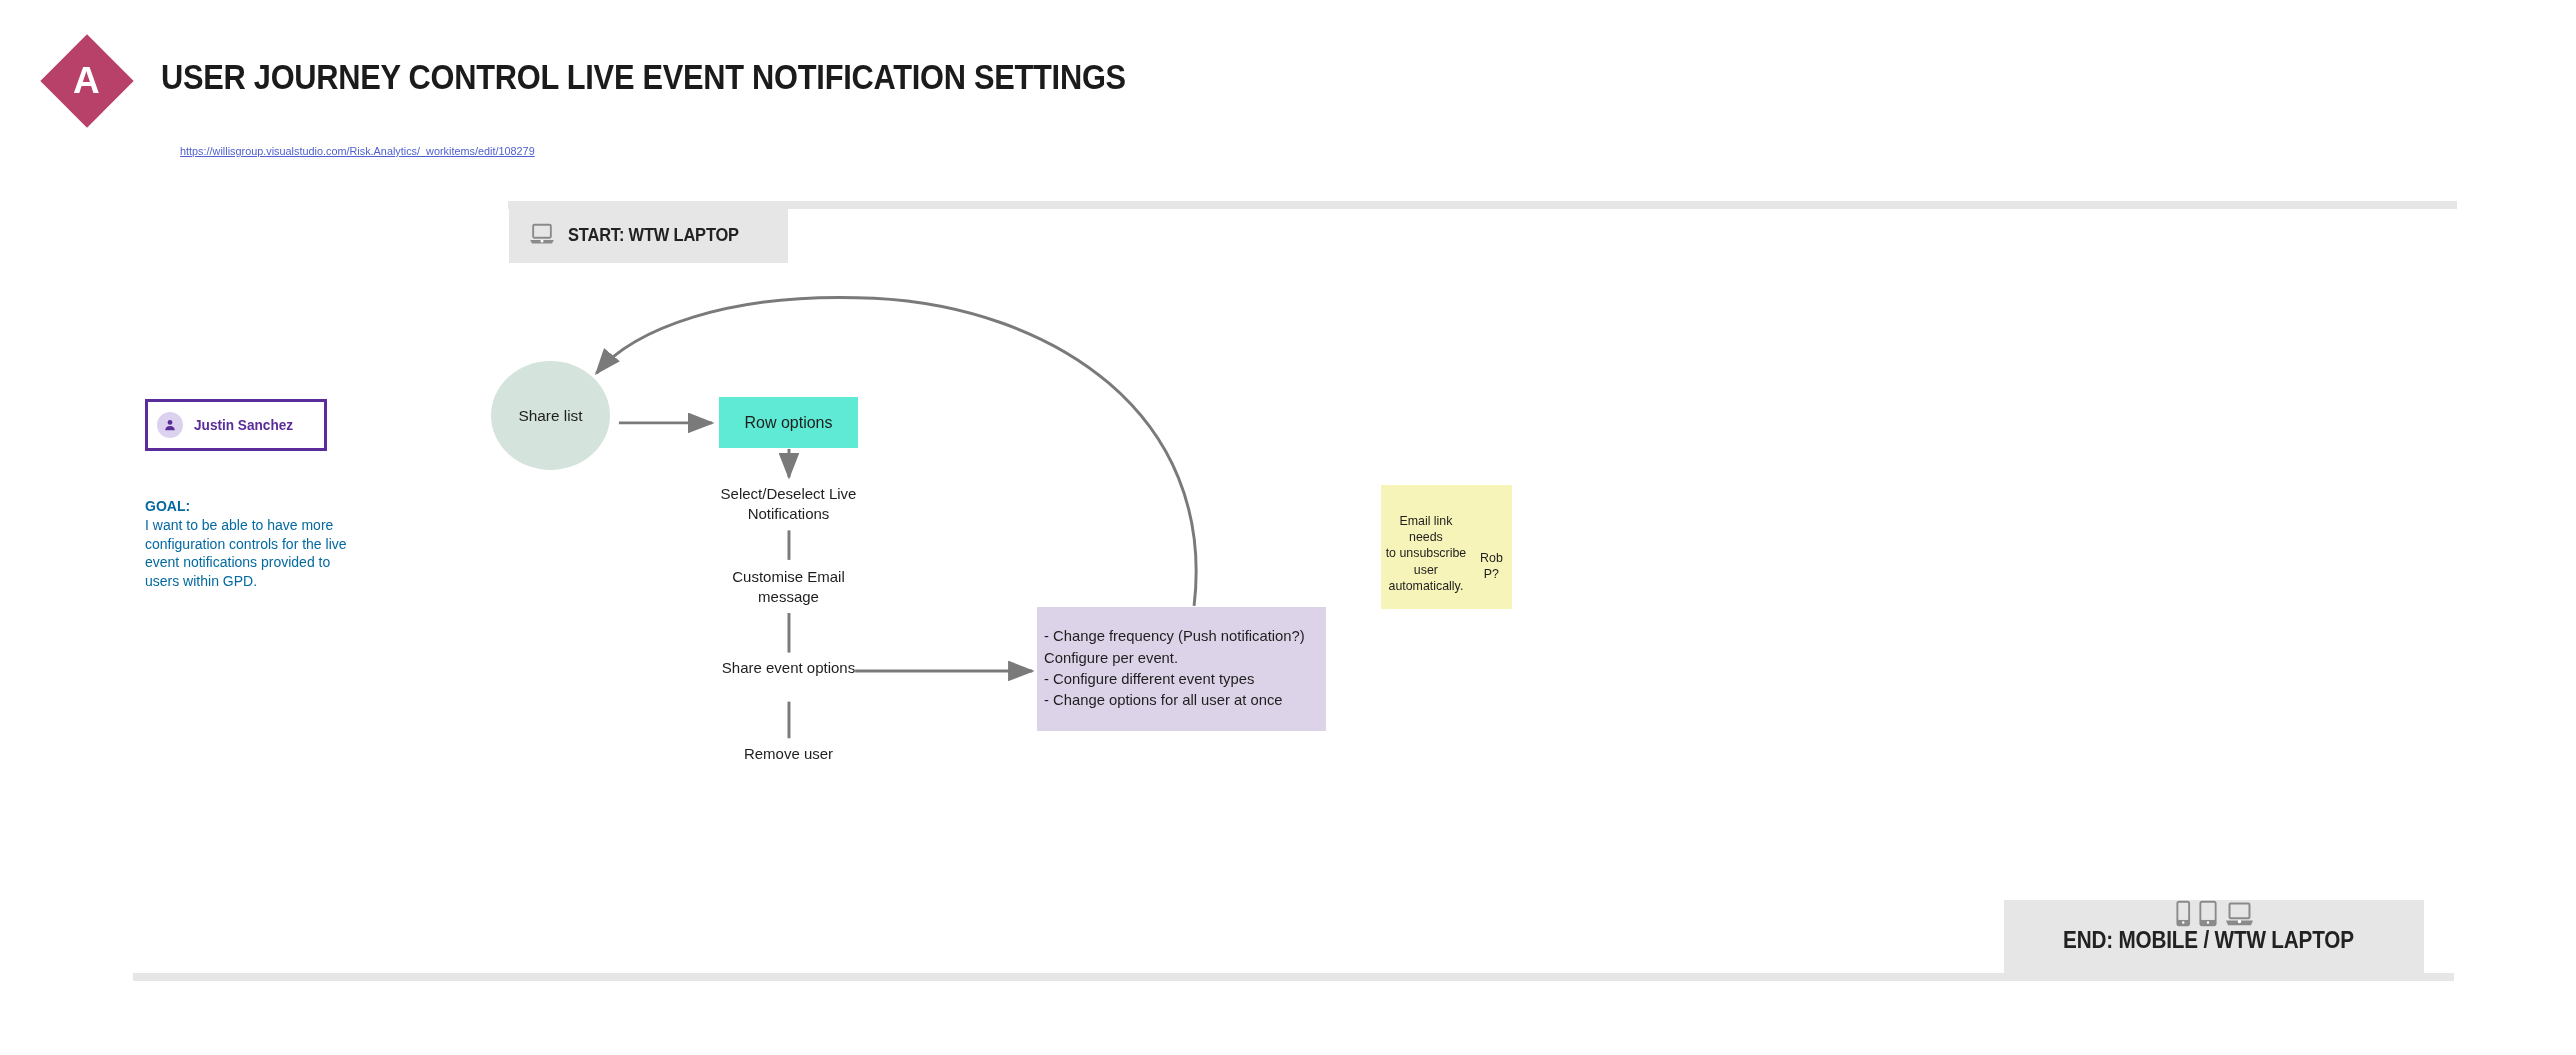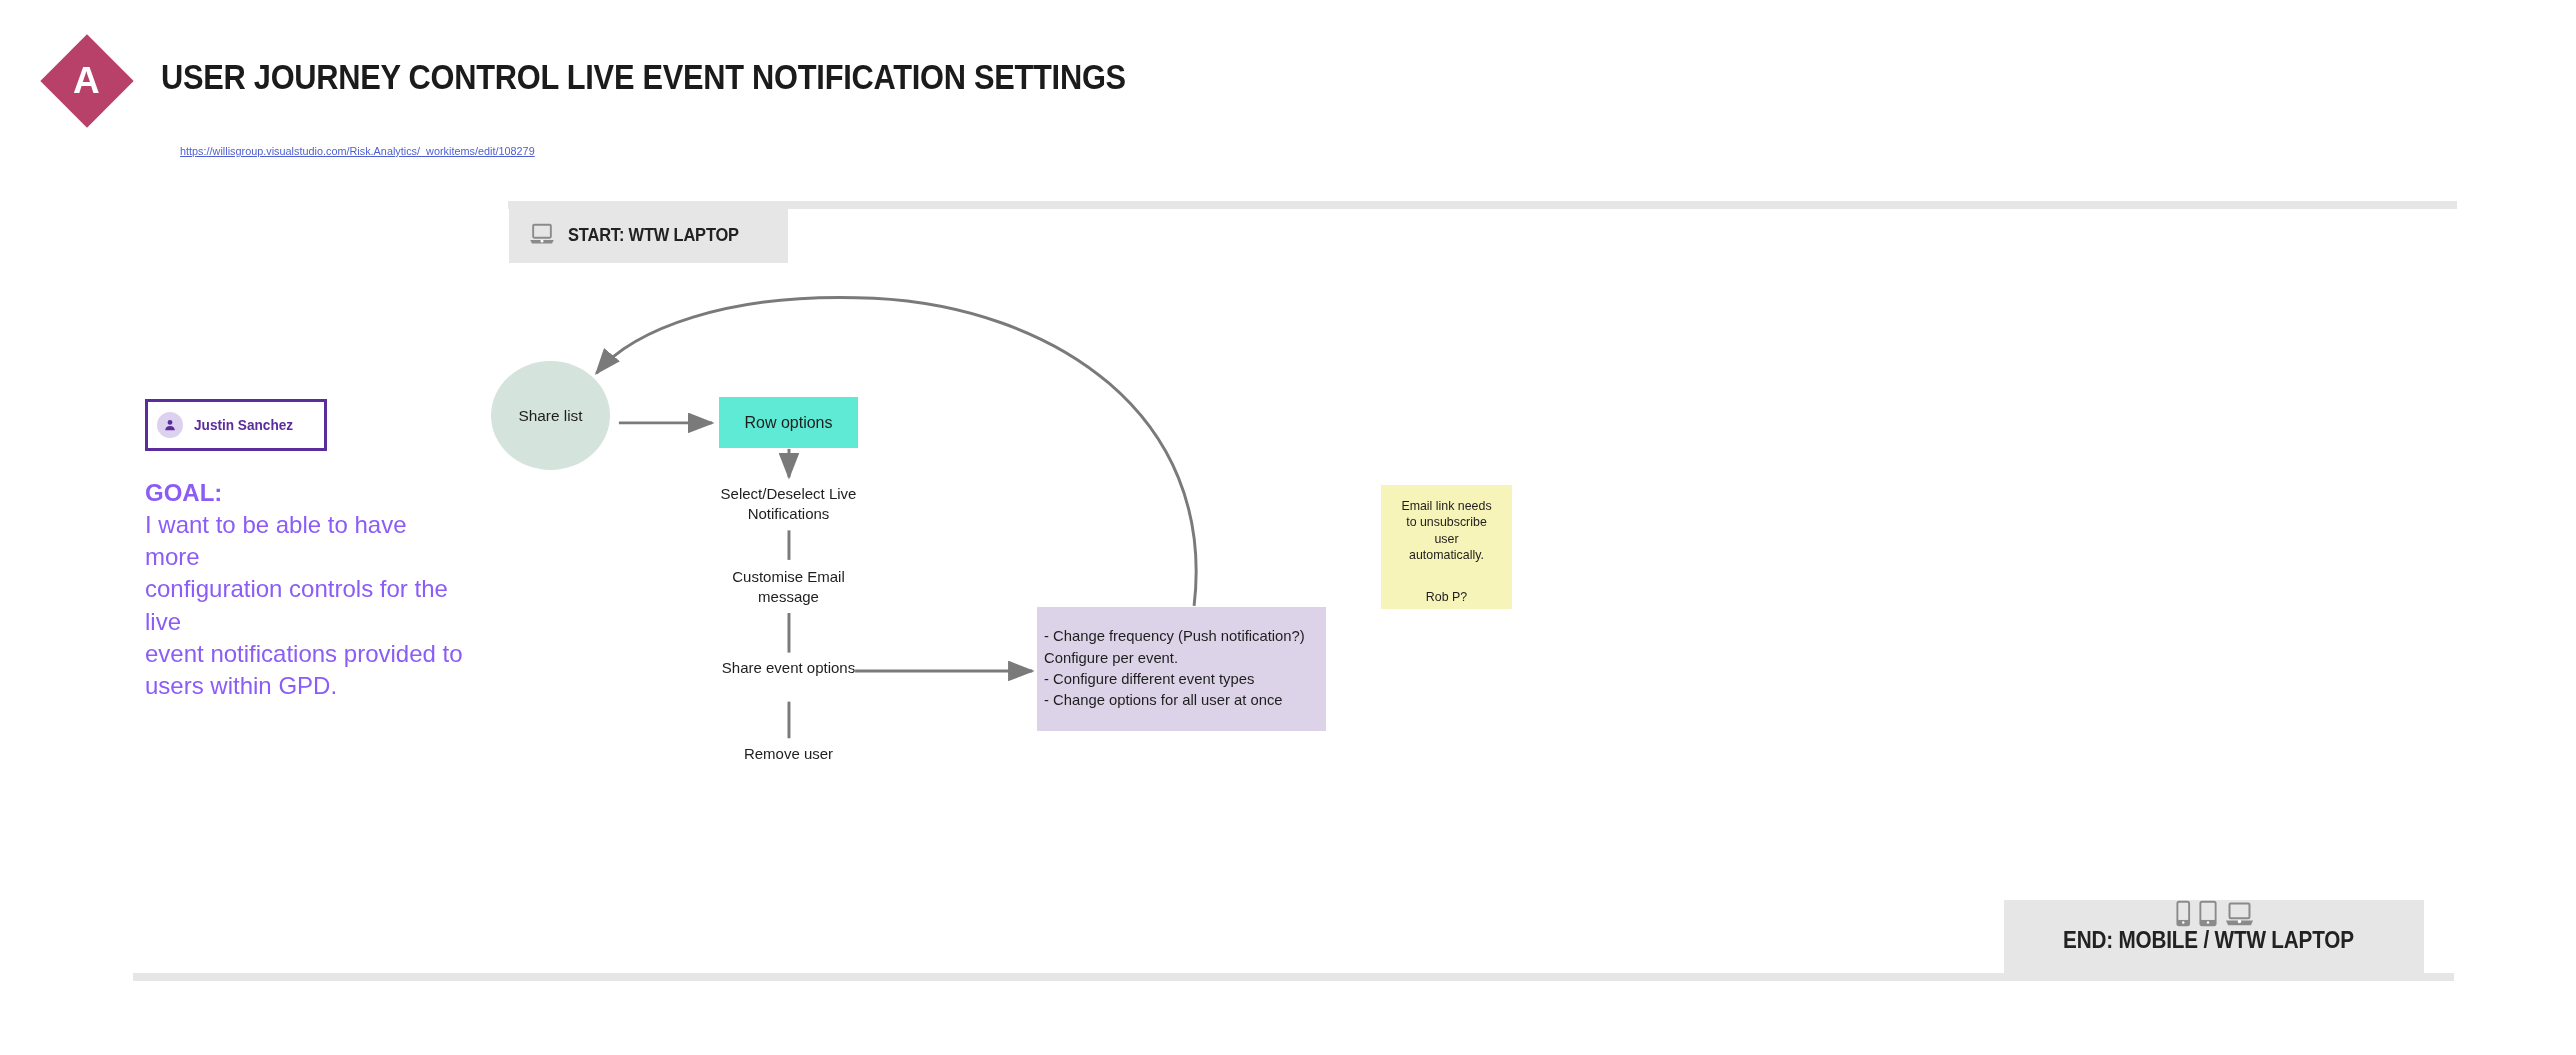--- a/index.html
+++ b/index.html
@@ -171,24 +171,24 @@
     color: #5b2d9b;
     white-space: nowrap;
     transform: scaleX(0.92);
     transform-origin: left center;
   }
 
   
   .goal-block {
     position: absolute;
     left: 145px;
-    top: 477px;
+    top: 497px;
     width: 319px;
-    color: #8b5cf6;
-    font-size: 24px;
+    color: #0369a1;
+    font-size: 14px;
     line-height: 1.34;
   }
   .goal-heading { font-weight: bold; }
   .goal-text { white-space: pre-line; }
 
   
   .diagram-svg {
     position: absolute;
     left: 0;
     top: 0;
@@ -252,21 +252,21 @@
   .step-remove { left: 700px; top: 744px; width: 177px; }
 
   .sticky-note {
     position: absolute;
     left: 1381px;
     top: 485px;
     width: 131px;
     height: 124px;
     background: #f6f4b8;
     display: flex;
-    flex-direction: column;
+    flex-direction: row;
     align-items: center;
     justify-content: flex-start;
     padding-top: 13px;
     box-sizing: border-box;
     font-size: 12.4px;
     line-height: 1.32;
     color: #1e1e1e;
     text-align: center;
   }
   .sticky-body { white-space: pre-line; }

